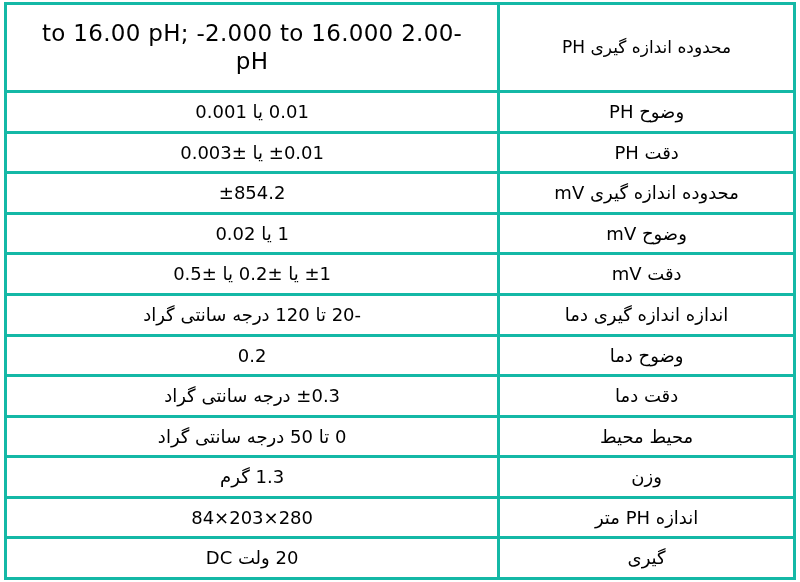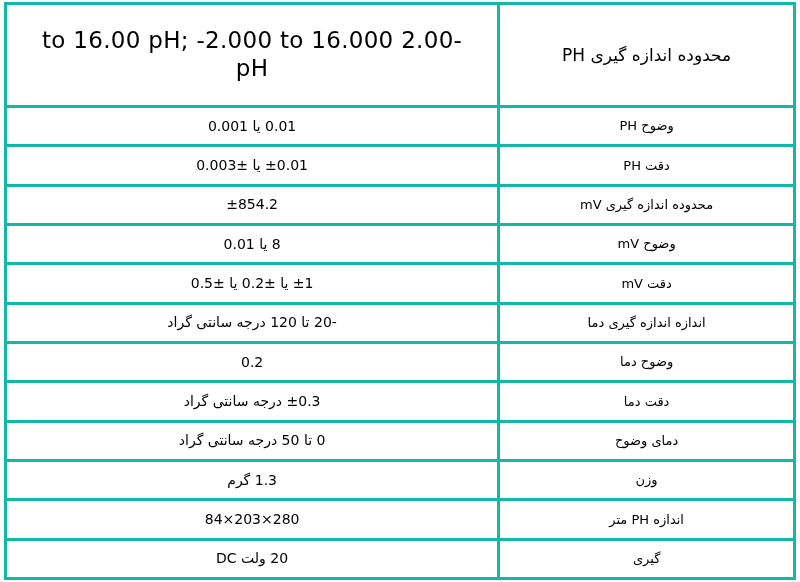--- a/index.html
+++ b/index.html
@@ -28,26 +28,26 @@
   }
   table.spec-table td {
     border: 3px solid #14b8a6;
     vertical-align: middle;
     text-align: center;
     padding: 2px 22px;
     line-height: 1.2;
   }
   td.label-cell {
     width: 36%;
-    font-size: 13px;
+    font-size: 18px;
     direction: rtl;
   }
   td.value-cell {
     width: 64%;
-    font-size: 14px;
+    font-size: 18px;
     direction: rtl;
   }
   tr.first-row td.value-cell {
     font-size: 23px;
     letter-spacing: 0.3px;
   }
   tr.first-row td.label-cell {
     font-size: 17px;
   }
 </style>
@@ -68,40 +68,40 @@
       <tr>
         <td class="label-cell">دقت PH</td>
         <td class="value-cell">±0.01 یا ±0.003</td>
       </tr>
       <tr>
         <td class="label-cell">محدوده اندازه گیری mV</td>
         <td class="value-cell">±854.2</td>
       </tr>
       <tr>
         <td class="label-cell">وضوح mV</td>
-        <td class="value-cell">8 یا 0.01</td>
+        <td class="value-cell">1 یا 0.02</td>
       </tr>
       <tr>
         <td class="label-cell">دقت mV</td>
         <td class="value-cell">±1 یا ±0.2 یا ±0.5</td>
       </tr>
       <tr>
         <td class="label-cell">اندازه اندازه گیری دما</td>
         <td class="value-cell">-20 تا 120 درجه سانتی گراد</td>
       </tr>
       <tr>
         <td class="label-cell">وضوح دما</td>
         <td class="value-cell">0.2</td>
       </tr>
       <tr>
         <td class="label-cell">دقت دما</td>
         <td class="value-cell">±0.3 درجه سانتی گراد</td>
       </tr>
       <tr>
-        <td class="label-cell">دمای وضوح</td>
+        <td class="label-cell">محیط محیط</td>
         <td class="value-cell">0 تا 50 درجه سانتی گراد</td>
       </tr>
       <tr>
         <td class="label-cell">وزن</td>
         <td class="value-cell">1.3 گرم</td>
       </tr>
       <tr>
         <td class="label-cell">اندازه PH متر</td>
         <td class="value-cell">280×203×84</td>
       </tr>

